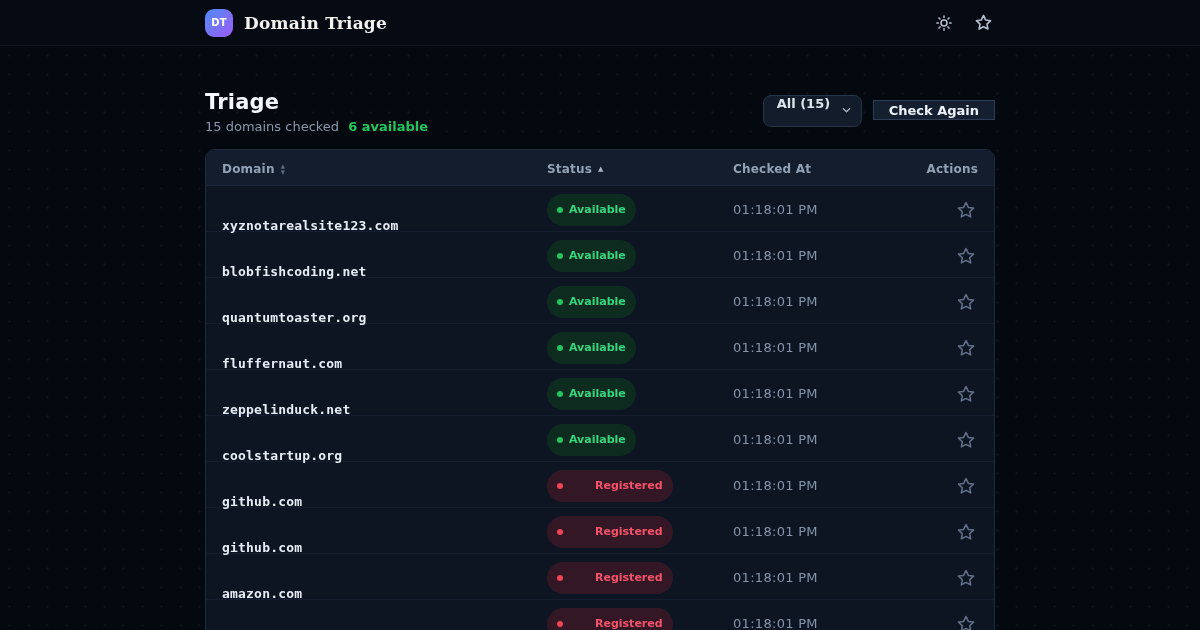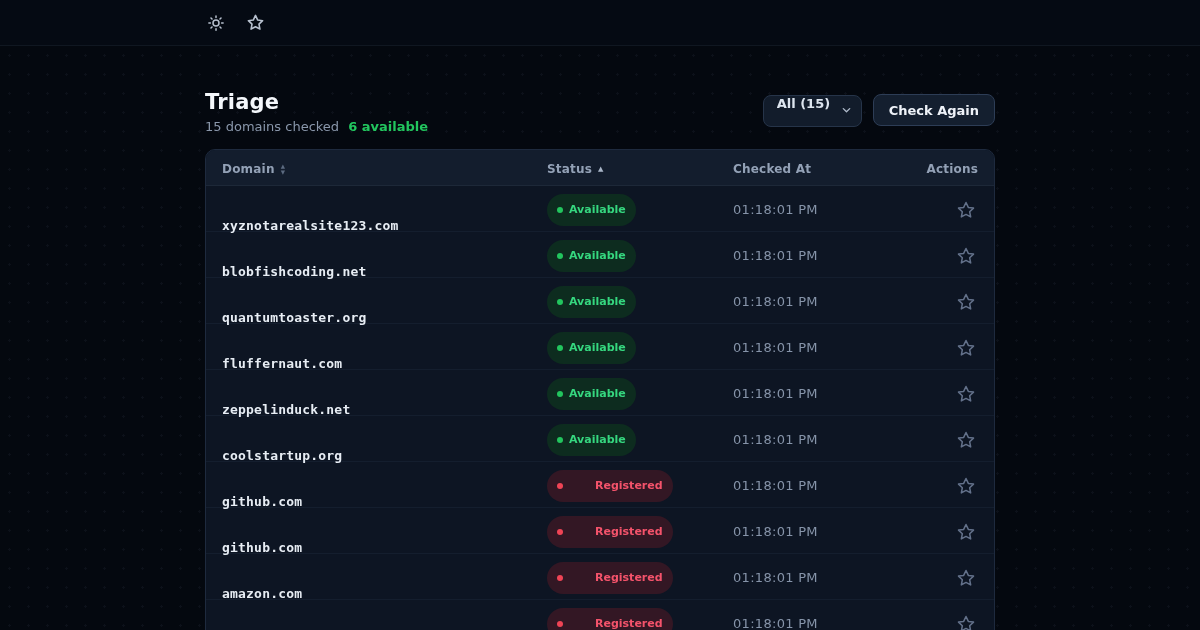--- a/index.html
+++ b/index.html
@@ -99,26 +99,26 @@
   .select-chevron {
     position: absolute; right: 10px; top: 50%;
     transform: translateY(-50%);
     pointer-events: none;
     color: #aeb9c9;
     display: flex;
   }
   .check-again-btn {
     background: #141f2f;
     border: 1px solid #2d3d56;
-    border-radius: 8px;
+    border-radius: 0;
     color: #eef2f8;
     font-family: "DejaVu Sans", "Liberation Sans", sans-serif;
     font-size: 13px;
     font-weight: 700;
-    height: 32px;
+    height: 20px;
     padding: 0 15px;
     cursor: pointer;
   }
 
   
   .table-card {
     background: #0d1523;
     border: 1px solid #1e2a3e;
     border-radius: 10px;
     overflow: hidden;
@@ -184,20 +184,24 @@
     background: none; border: none; cursor: pointer;
     color: #63718a; padding: 2px; display: flex;
   }
   .star-btn svg { display: block; }
 </style>
 </head>
 <body>
 
 <header class="topbar">
   <div class="topbar-inner">
+    <div class="brand">
+      <div class="logo">DT</div>
+      <div class="app-title">Domain Triage</div>
+    </div>
     <div class="topbar-actions">
       <button class="icon-btn">
         <span>
           <svg width="18" height="18" viewBox="0 0 24 24" fill="none" stroke="currentColor" stroke-width="2" stroke-linecap="round">
             <circle cx="12" cy="12" r="4"></circle>
             <line x1="12" y1="2.5" x2="12" y2="4.5"></line>
             <line x1="12" y1="19.5" x2="12" y2="21.5"></line>
             <line x1="2.5" y1="12" x2="4.5" y2="12"></line>
             <line x1="19.5" y1="12" x2="21.5" y2="12"></line>
             <line x1="5.3" y1="5.3" x2="6.7" y2="6.7"></line>

